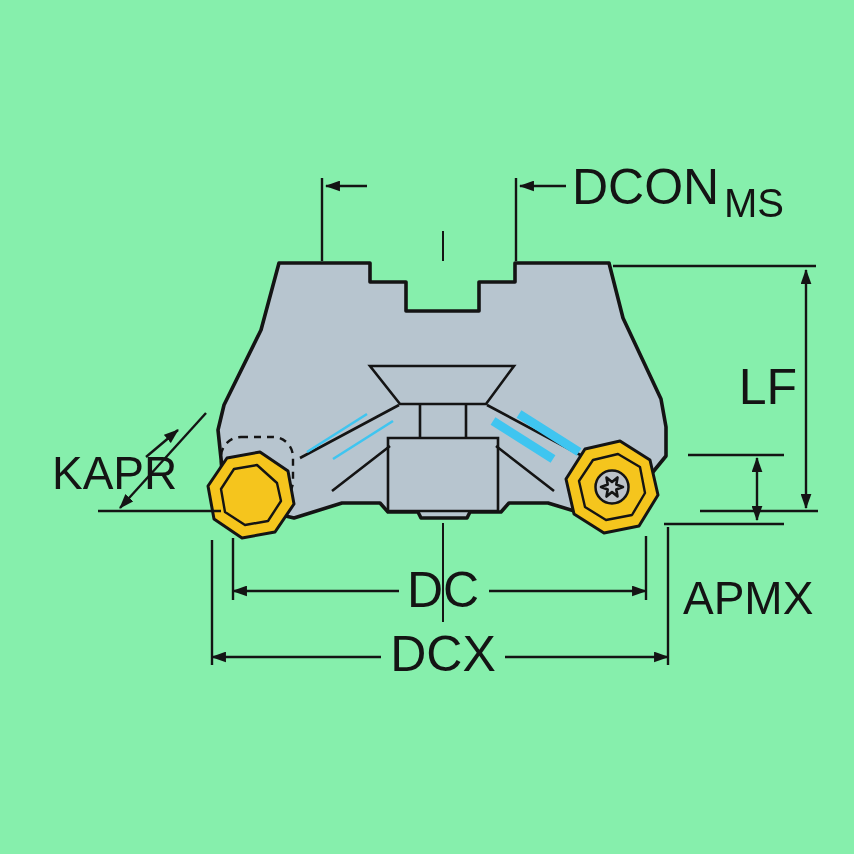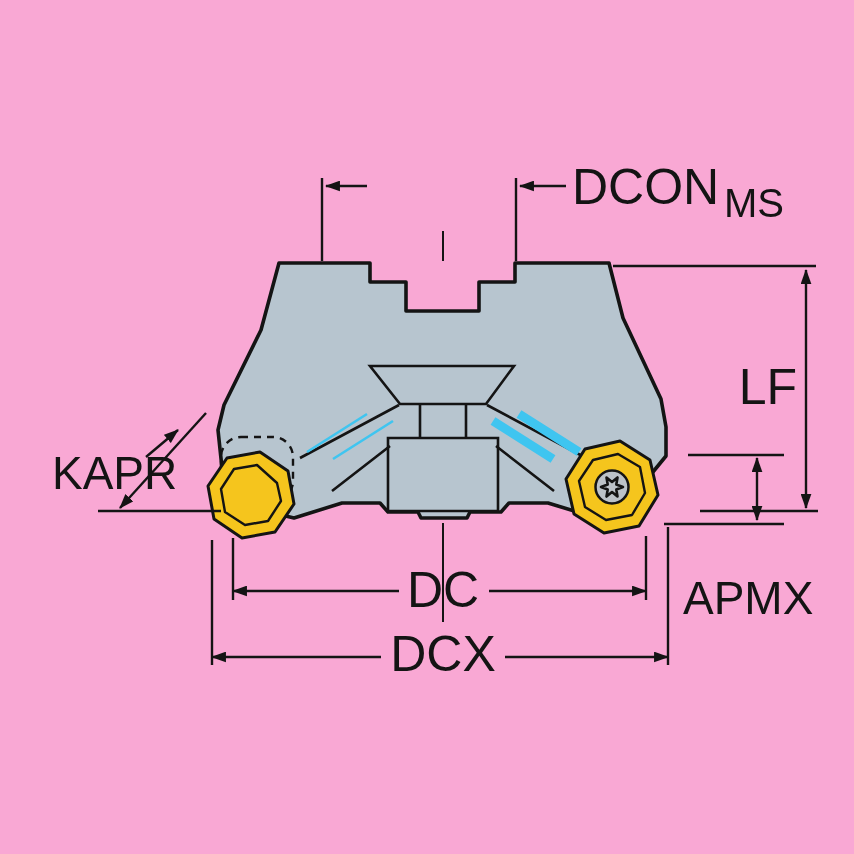--- a/index.html
+++ b/index.html
@@ -1,19 +1,19 @@
 <!DOCTYPE html>
 <html><head>
 <meta charset="utf-8">
 <style>
   html,body { margin:0; padding:0; background:#ffffff; }
   .stage {
     position:relative;
     width:854px; height:854px;
-    background:#f9a8d4;
+    background:#86efac;
     font-family:"Liberation Sans", sans-serif;
   }
   svg { display:block; }
   .ln   { stroke:#141414; fill:none; }
   .w24  { stroke-width:2.4; }
   .w26  { stroke-width:2.6; }
   .w36  { stroke-width:3.6; stroke-linejoin:round; }
   .dash { stroke-dasharray:7 6; }
   .lbl  { fill:#141414; font-family:"Liberation Sans", sans-serif; }
 </style>

